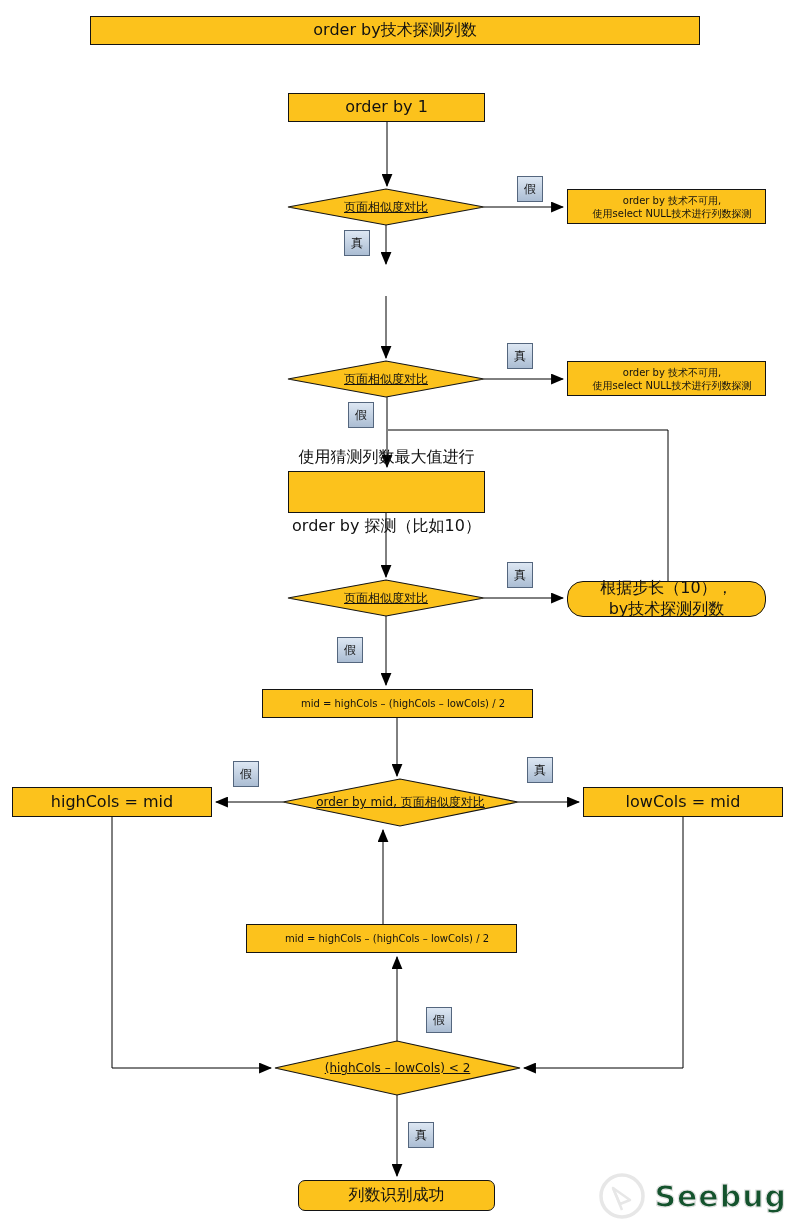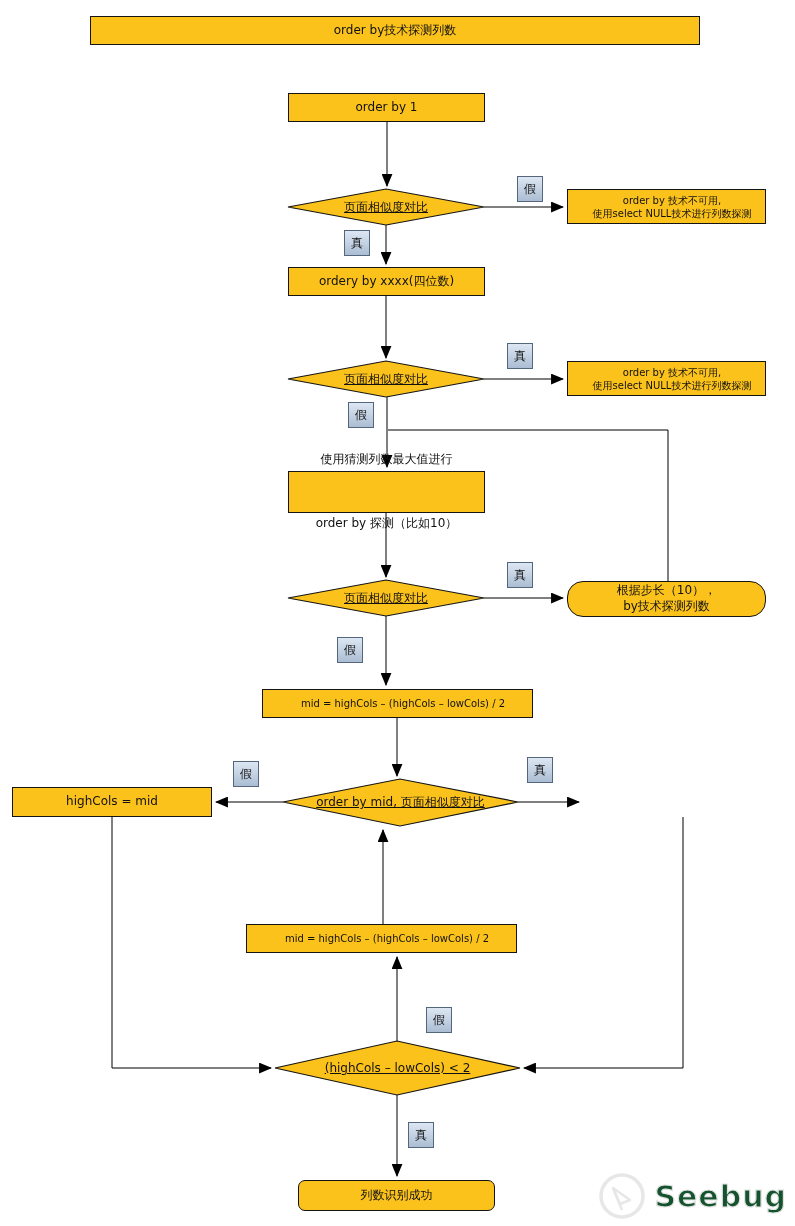--- a/index.html
+++ b/index.html
@@ -6,21 +6,21 @@
   #canvas{
     position:relative;width:795px;height:1226px;background:#ffffff;overflow:hidden;
     font-family:"DejaVu Sans","Liberation Sans",sans-serif;color:#111;
   }
   #wires{position:absolute;left:0;top:0;}
   .node{
     position:absolute;box-sizing:border-box;
     background:var(--node-fill,#fcc21c);
     border:1px solid var(--node-border,#141414);
     display:flex;flex-direction:column;align-items:center;justify-content:center;
-    font-size:12px;line-height:1.3;text-align:center;white-space:nowrap;
+    font-size:16px;line-height:1.3;text-align:center;white-space:nowrap;
   }
   .node .ln{display:block;white-space:nowrap;}
   .node.small{font-size:10px;padding-left:11px;}
   .dtext{
     position:absolute;box-sizing:border-box;display:flex;align-items:center;justify-content:center;
     font-size:12px;text-align:center;white-space:nowrap;pointer-events:none;text-decoration:underline;
   }
   .tf{
     position:absolute;box-sizing:border-box;width:26px;height:26px;
     background:linear-gradient(var(--label-fill-top,#dde7f3),var(--label-fill-bottom,#abbdd3));
@@ -81,23 +81,20 @@
 
   <div class="node" style="left:288px;top:93px;width:197px;height:29px;">
     <span class="ln">order by 1</span>
   </div>
 
   <div class="node small" style="left:567px;top:189px;width:199px;height:35px;">
     <span class="ln">order by 技术不可用,</span>
     <span class="ln">使用select NULL技术进行列数探测</span>
   </div>
 
-  <div class="node" style="left:288px;top:267px;width:197px;height:29px;">
-    <span class="ln">ordery by xxxx(四位数)</span>
-  </div>
 
   <div class="node small" style="left:567px;top:361px;width:199px;height:35px;">
     <span class="ln">order by 技术不可用,</span>
     <span class="ln">使用select NULL技术进行列数探测</span>
   </div>
 
   <div class="node" style="left:288px;top:471px;width:197px;height:42px;gap:48px;">
     <span class="ln">使用猜测列数最大值进行</span>
     <span class="ln">order by 探测（比如10）</span>
   </div>
@@ -108,20 +105,23 @@
   </div>
 
   <div class="node small" style="left:262px;top:689px;width:271px;height:29px;">
     <span class="ln">mid = highCols – (highCols – lowCols) / 2</span>
   </div>
 
   <div class="node" style="left:12px;top:787px;width:200px;height:30px;">
     <span class="ln">highCols = mid</span>
   </div>
 
+  <div class="node" style="left:583px;top:787px;width:200px;height:30px;">
+    <span class="ln">lowCols = mid</span>
+  </div>
 
   <div class="node small" style="left:246px;top:924px;width:271px;height:29px;">
     <span class="ln">mid = highCols – (highCols – lowCols) / 2</span>
   </div>
 
   <div class="node" style="left:298px;top:1180px;width:197px;height:31px;border-radius:7px;">
     <span class="ln">列数识别成功</span>
   </div>
 
   <div class="dtext" style="left:288px;top:189px;width:196px;height:36px;">页面相似度对比</div>

